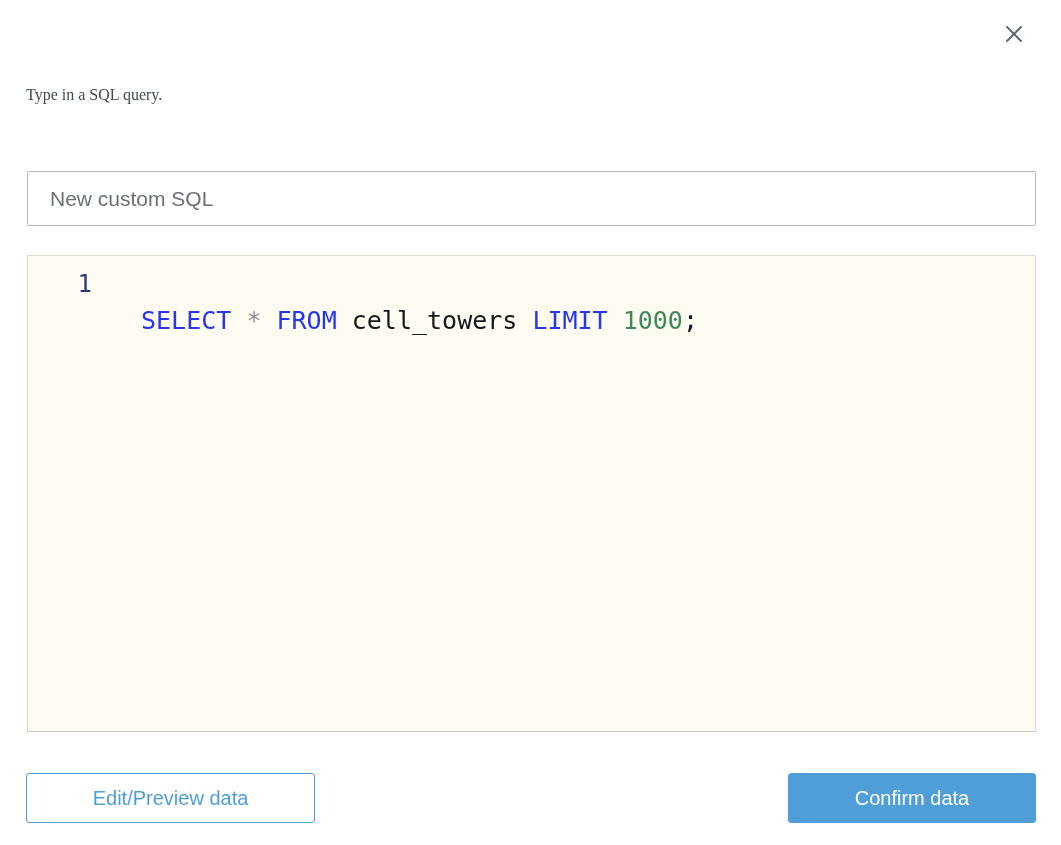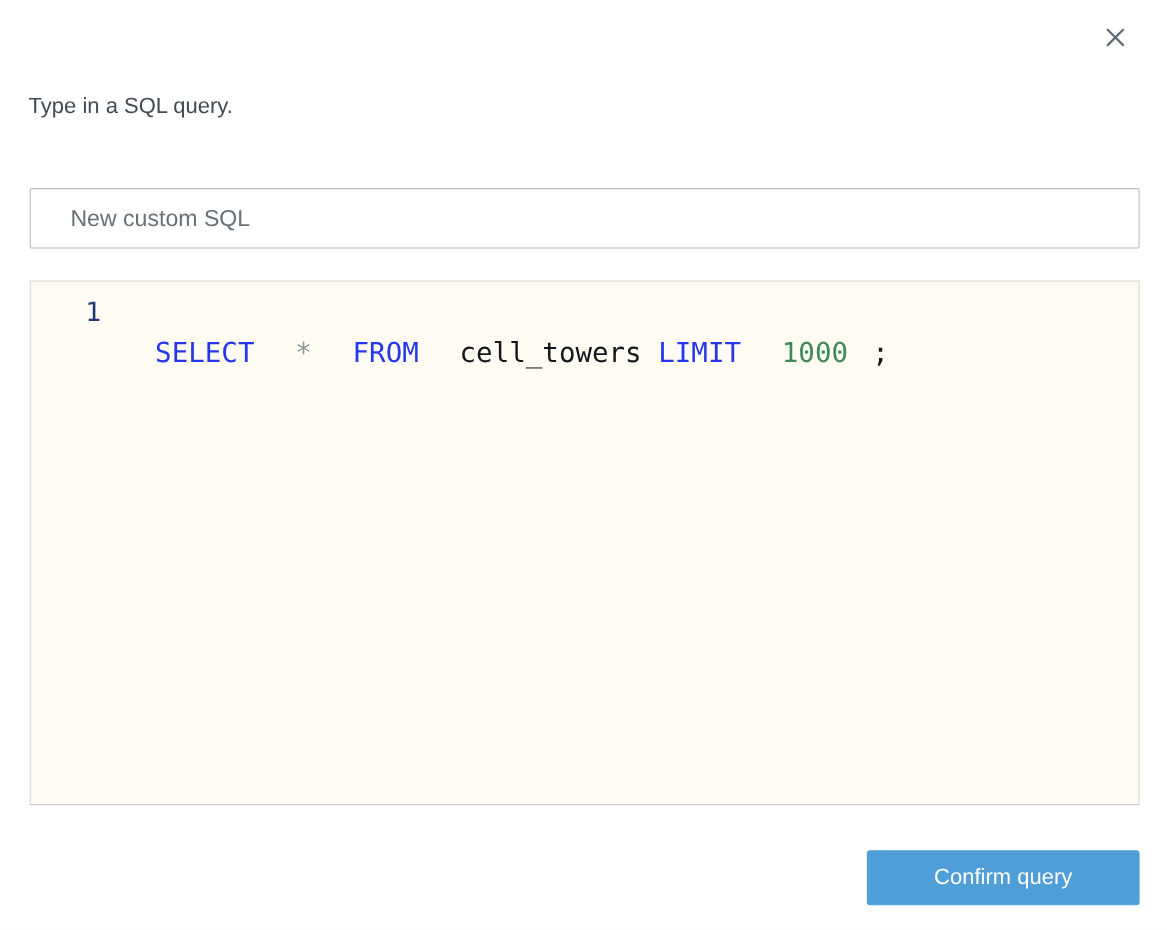--- a/index.html
+++ b/index.html
@@ -38,34 +38,35 @@
     display: flex;
     align-items: center;
     justify-content: center;
     padding: 0;
   }
   .close-btn svg { display: block; }
   .dialog-subtitle {
     position: absolute;
     left: 26px;
     top: 86px;
-    font-size: 20px;
+    font-size: 16px;
     font-weight: 400;
     color: var(--subtitle, #414a52);
+    font-family: Liberation Serif, serif;
   }
   .name-input {
     position: absolute;
     left: 27px;
     top: 171px;
     width: 1009px;
     height: 55px;
     border: 1px solid #b4bcc1;
     border-radius: 2px;
     background: #ffffff;
-    padding: 0 36px;
+    padding: 0 22px;
     font-family: "Liberation Sans", sans-serif;
     font-size: 21px;
     color: var(--input-text, #687078);
     outline: none;
   }
   .sql-editor {
     position: absolute;
     left: 27px;
     top: 255px;
     width: 1009px;
@@ -96,21 +97,21 @@
     white-space: pre;
   }
   .code-line {
     font-family: "DejaVu Sans Mono", monospace;
     font-size: 25px;
     line-height: 31px;
   }
   .tok-keyword  { color: var(--keyword, #2536ec); margin-top: 44px; }
   .tok-operator { color: var(--operator, #8e959b); }
   .tok-number   { color: var(--number, #3e8a57); }
-  .tok-plain    { color: var(--plain, #13171c); padding-left: 22px; }
+  .tok-plain    { color: var(--plain, #13171c); }
   .btn {
     position: absolute;
     top: 773px;
     height: 50px;
     border-radius: 3px;
     font-family: "Liberation Sans", sans-serif;
     font-size: 20px;
     cursor: pointer;
     display: flex;
     align-items: center;
@@ -152,16 +153,17 @@
 
   <div class="sql-editor">
     <div class="gutter">
       <span class="line-number">1</span>
     </div>
     <div class="code-area">
       <div class="code-line" id="code-line-0"><span class="tok-keyword">SELECT</span><span class="tok-plain"> </span><span class="tok-operator">*</span><span class="tok-plain"> </span><span class="tok-keyword">FROM</span><span class="tok-plain"> cell_towers </span><span class="tok-keyword">LIMIT</span><span class="tok-plain"> </span><span class="tok-number">1000</span><span class="tok-plain">;</span></div>
     </div>
   </div>
 
+  <button class="btn btn-secondary">Edit/Preview data</button>
 
-  <button class="btn btn-primary">Confirm query</button>
+  <button class="btn btn-primary">Confirm data</button>
 
 </div>
 
 </body></html>

